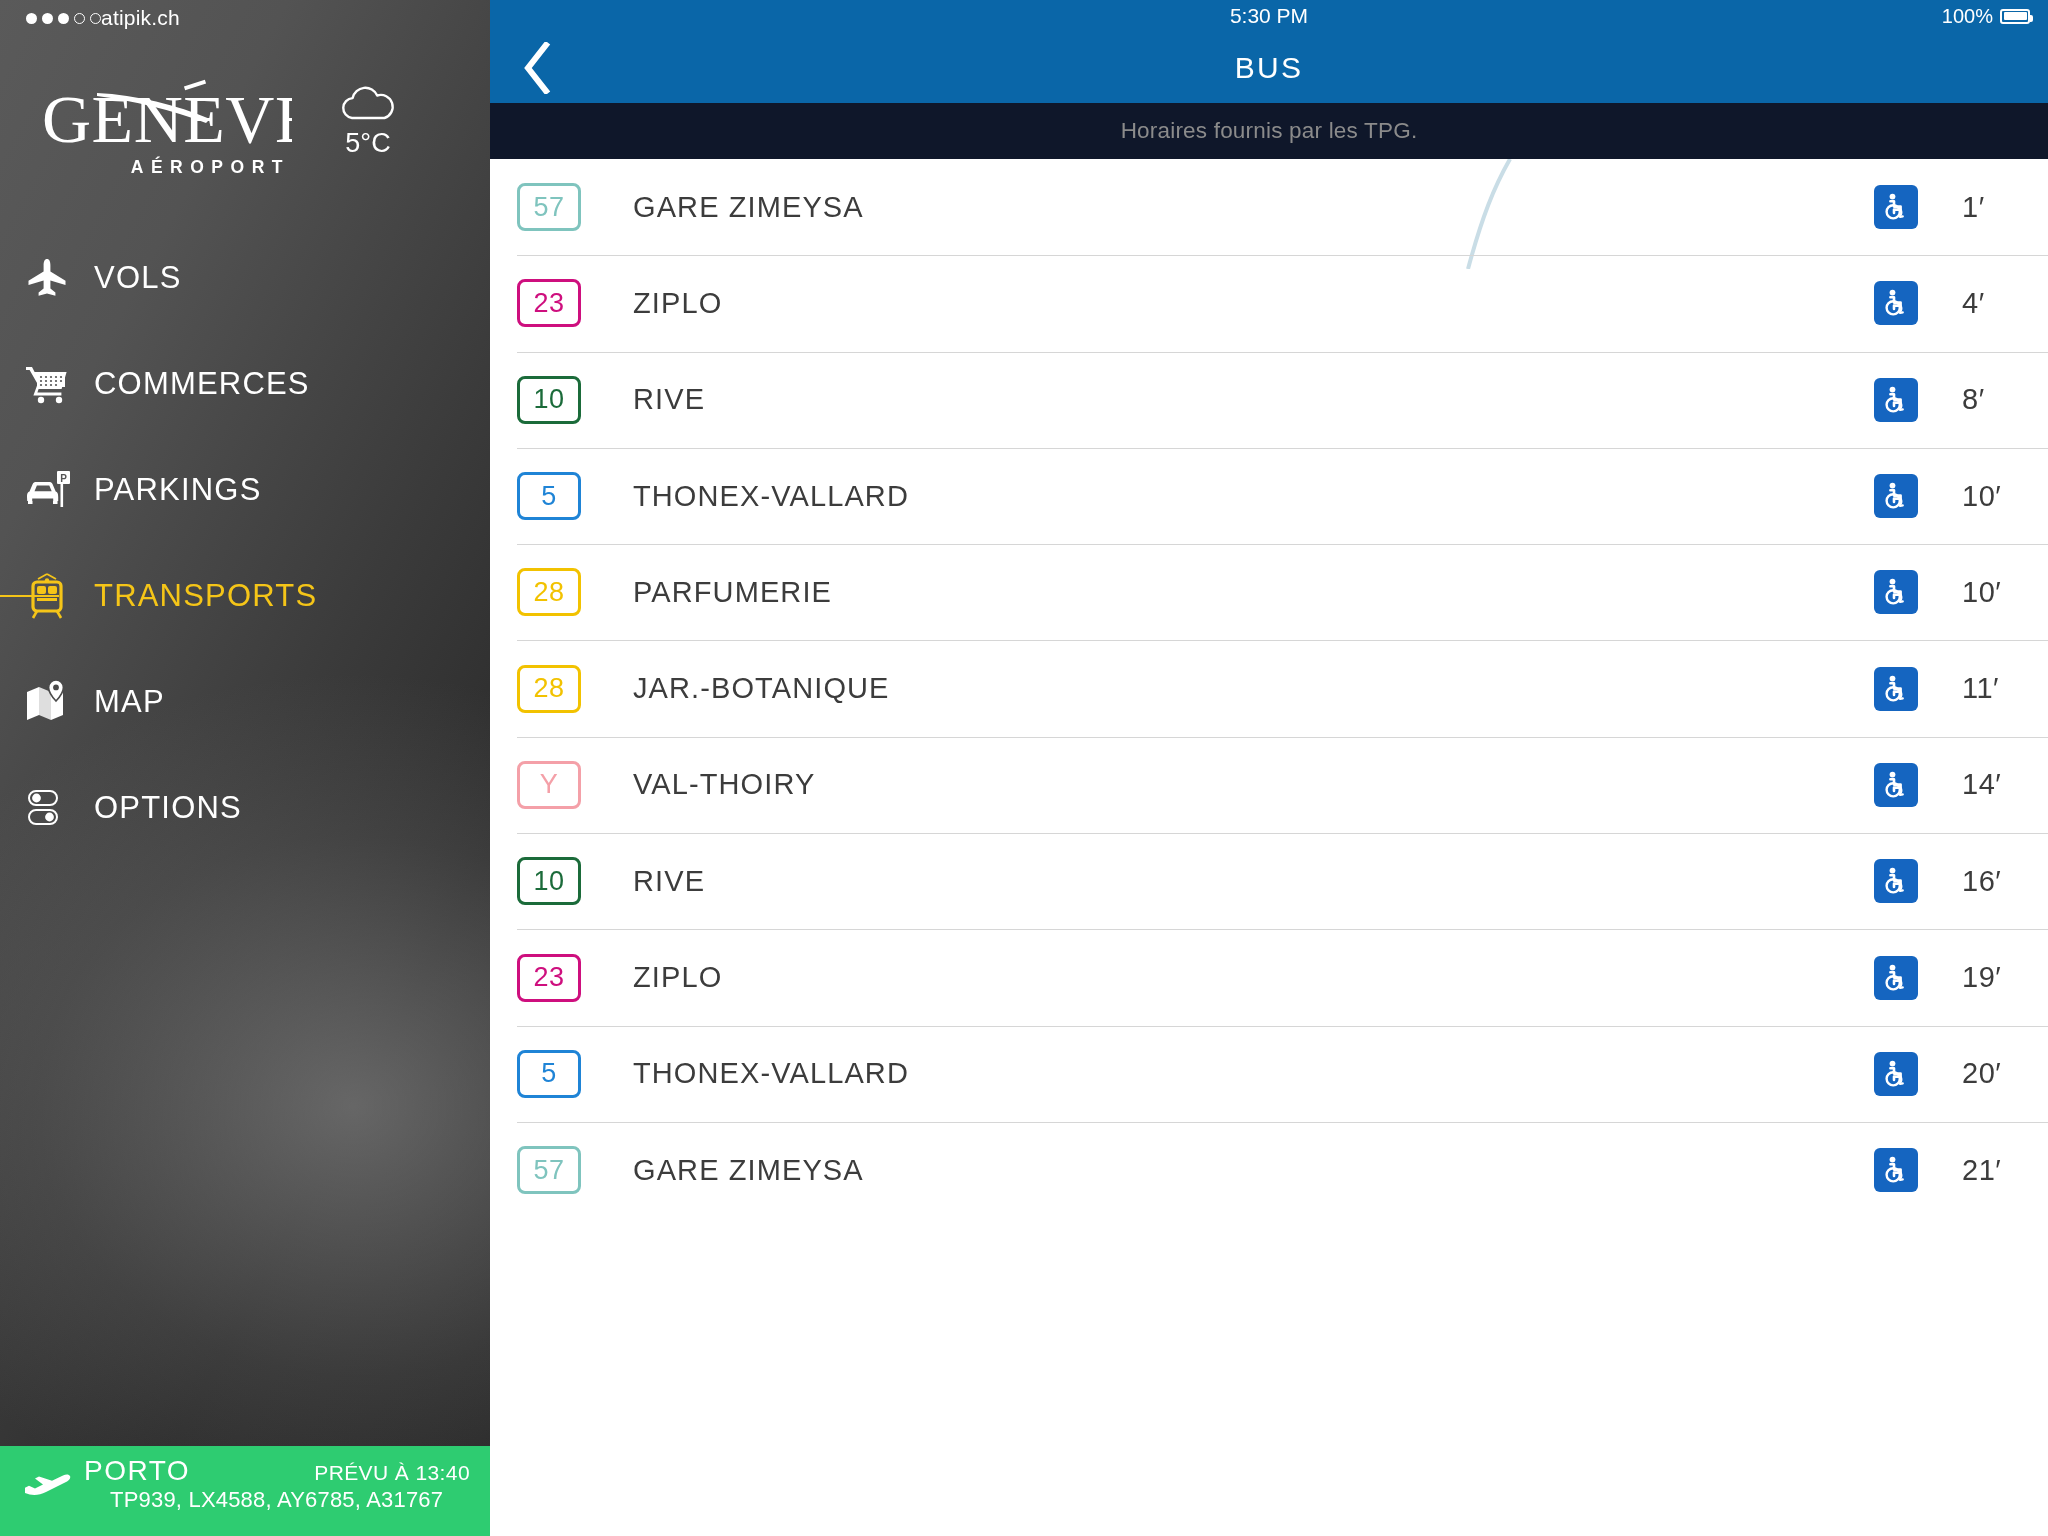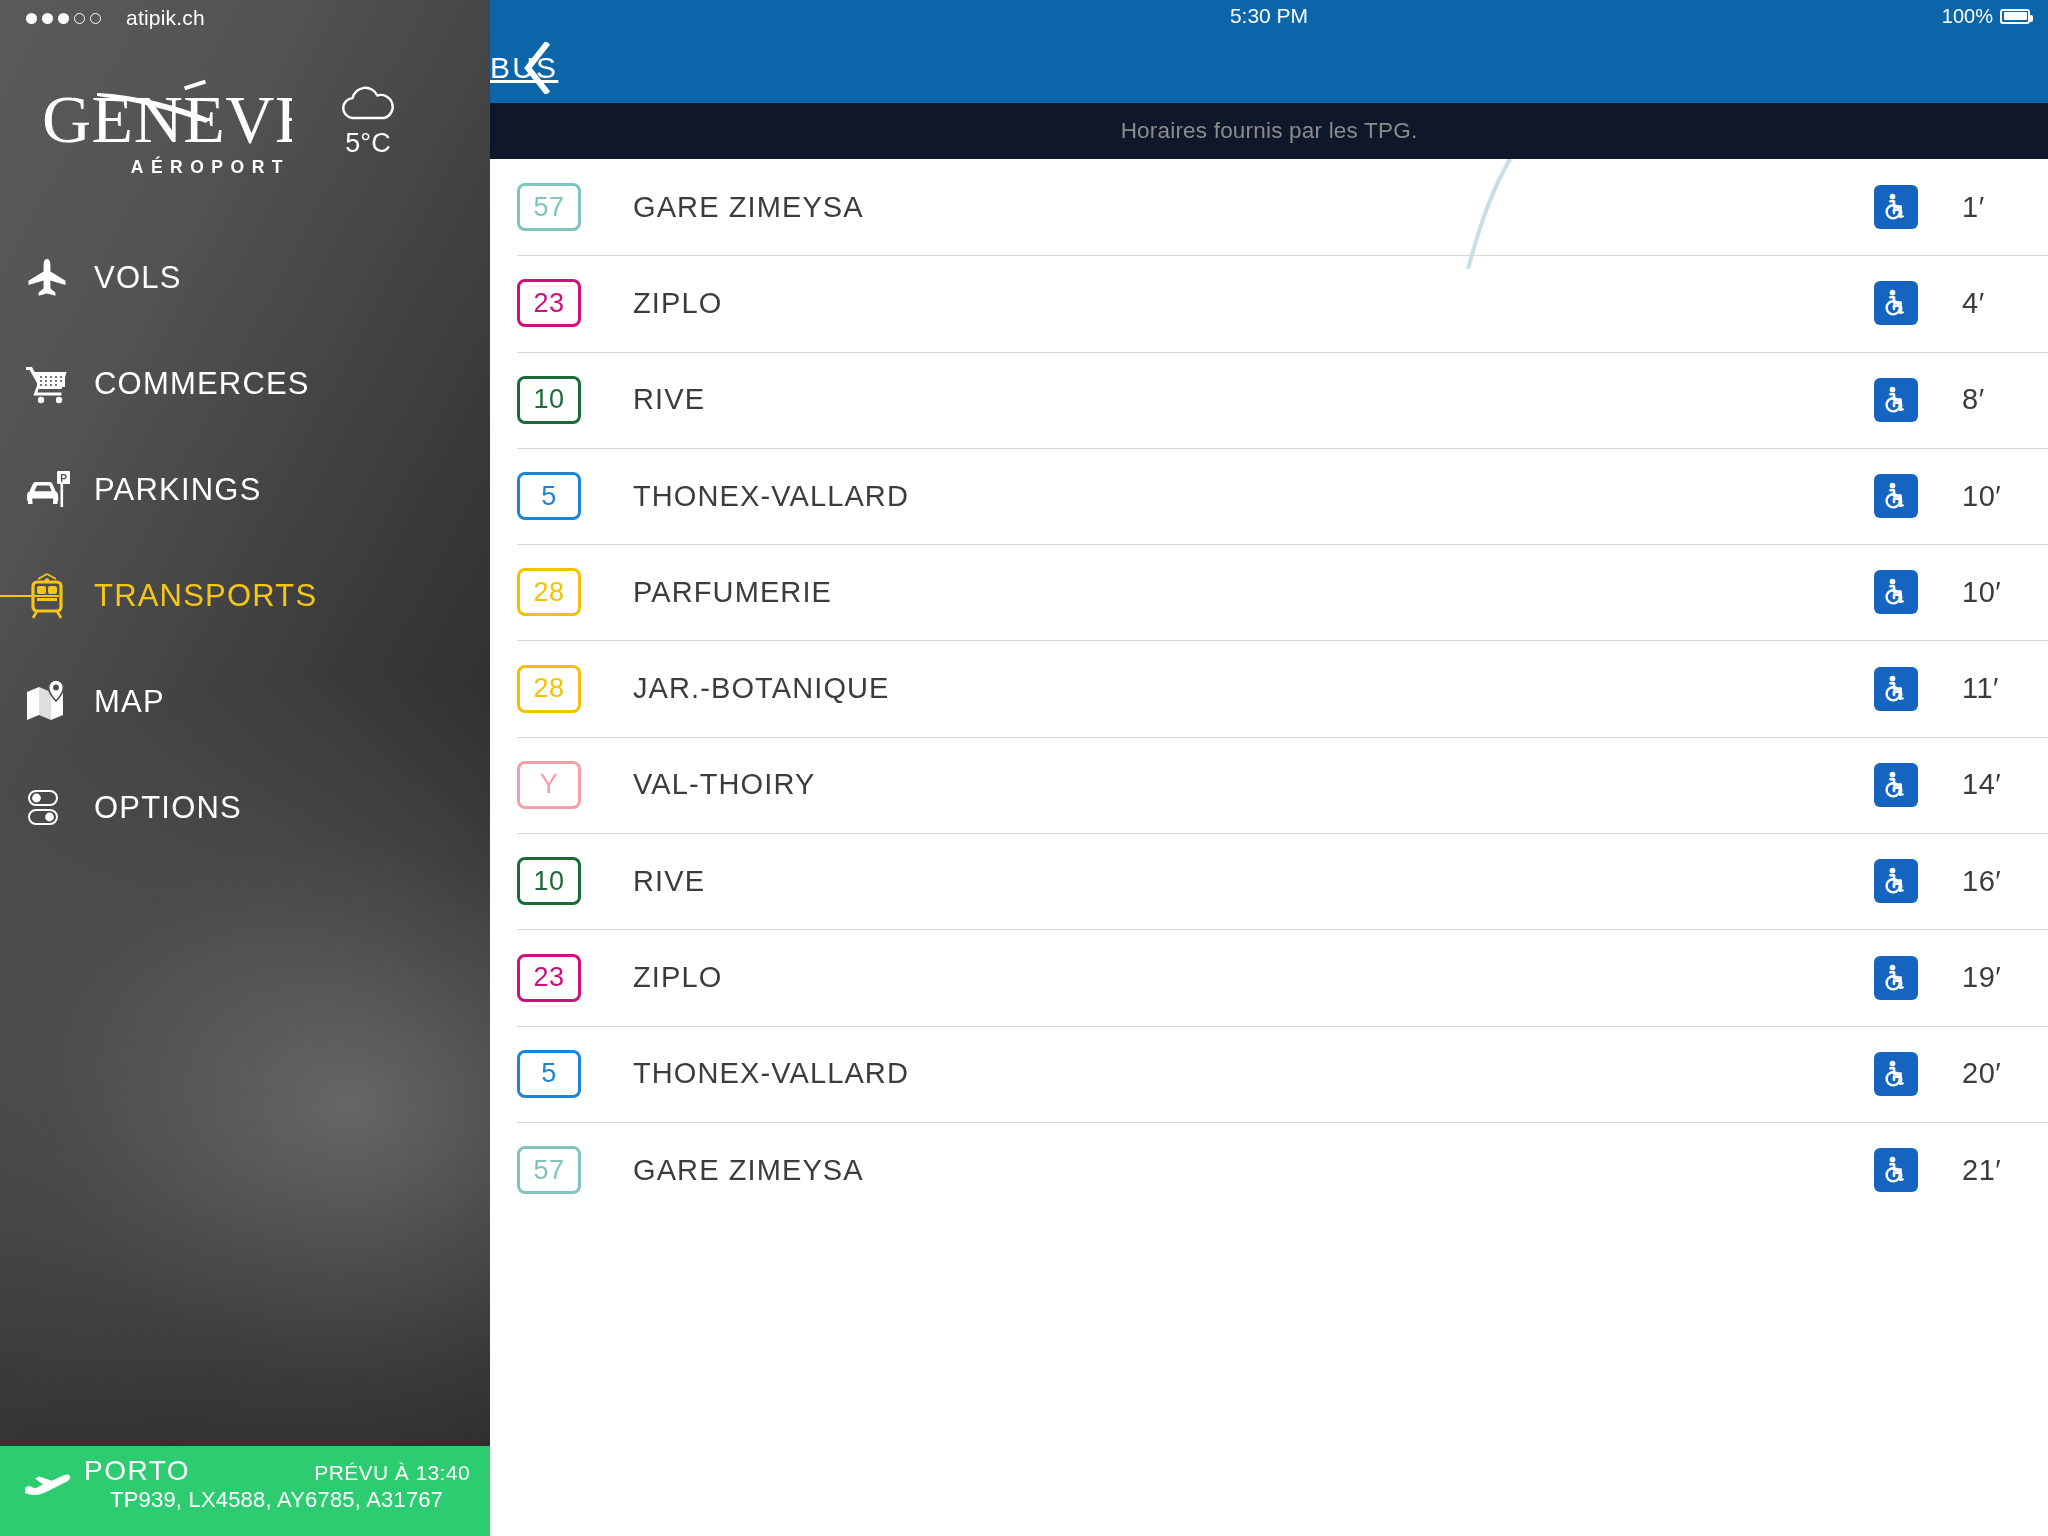--- a/index.html
+++ b/index.html
@@ -16,21 +16,21 @@
     position:relative;
     width:490px; height:1536px;
     background:
       radial-gradient(ellipse 700px 600px at 72% 72%, rgba(150,150,150,0.55) 0%, rgba(120,120,120,0.22) 45%, rgba(0,0,0,0) 72%),
       linear-gradient(118deg, #5a5a5a 0%, #535353 22%, #3b3b3b 52%, #2c2c2c 72%, #262626 100%);
     overflow:hidden;
     flex:0 0 490px;
   }
   .sb-status {
     position:absolute; top:6px; left:26px;
-    display:flex; align-items:center; gap:25px;
+    display:flex; align-items:center; gap:0;
     color:#fff; font-size:21px; letter-spacing:0.2px;
   }
   .dots { display:flex; gap:5px; align-items:center; }
   .dot { width:11px; height:11px; border-radius:50%; }
   .dot.on { background:#fff; }
   .dot.off { background:transparent; border:1.5px solid #fff; width:11px; height:11px; }
 
   .logo-wrap {
     position:absolute; top:76px; left:0; width:490px;
     display:flex; align-items:flex-start;
@@ -106,22 +106,22 @@
   .navbar {
     height:71px; background:#0A66A8; position:relative;
     display:flex; align-items:center;
   }
   .nav-back {
     position:absolute; left:20px; top:50%; transform:translateY(-50%);
     width:54px; height:54px; display:flex; align-items:center; justify-content:center;
     cursor:pointer;
   }
   .nav-title {
-    position:absolute; left:0; right:0; text-align:left;
-    color:#fff; font-size:30px; letter-spacing:2.2px;text-decoration:underline;
+    position:absolute; left:0; right:0; text-align:center;
+    color:#fff; font-size:30px; letter-spacing:2.2px;
   }
 
   .subbar {
     height:56px; background:#0f172a;
     display:flex; align-items:center; justify-content:center;
     color:#8b8b8b; font-size:22.5px; letter-spacing:0.2px;
   }
 
   .list { position:relative; width:1558px; }
   .route-deco {

